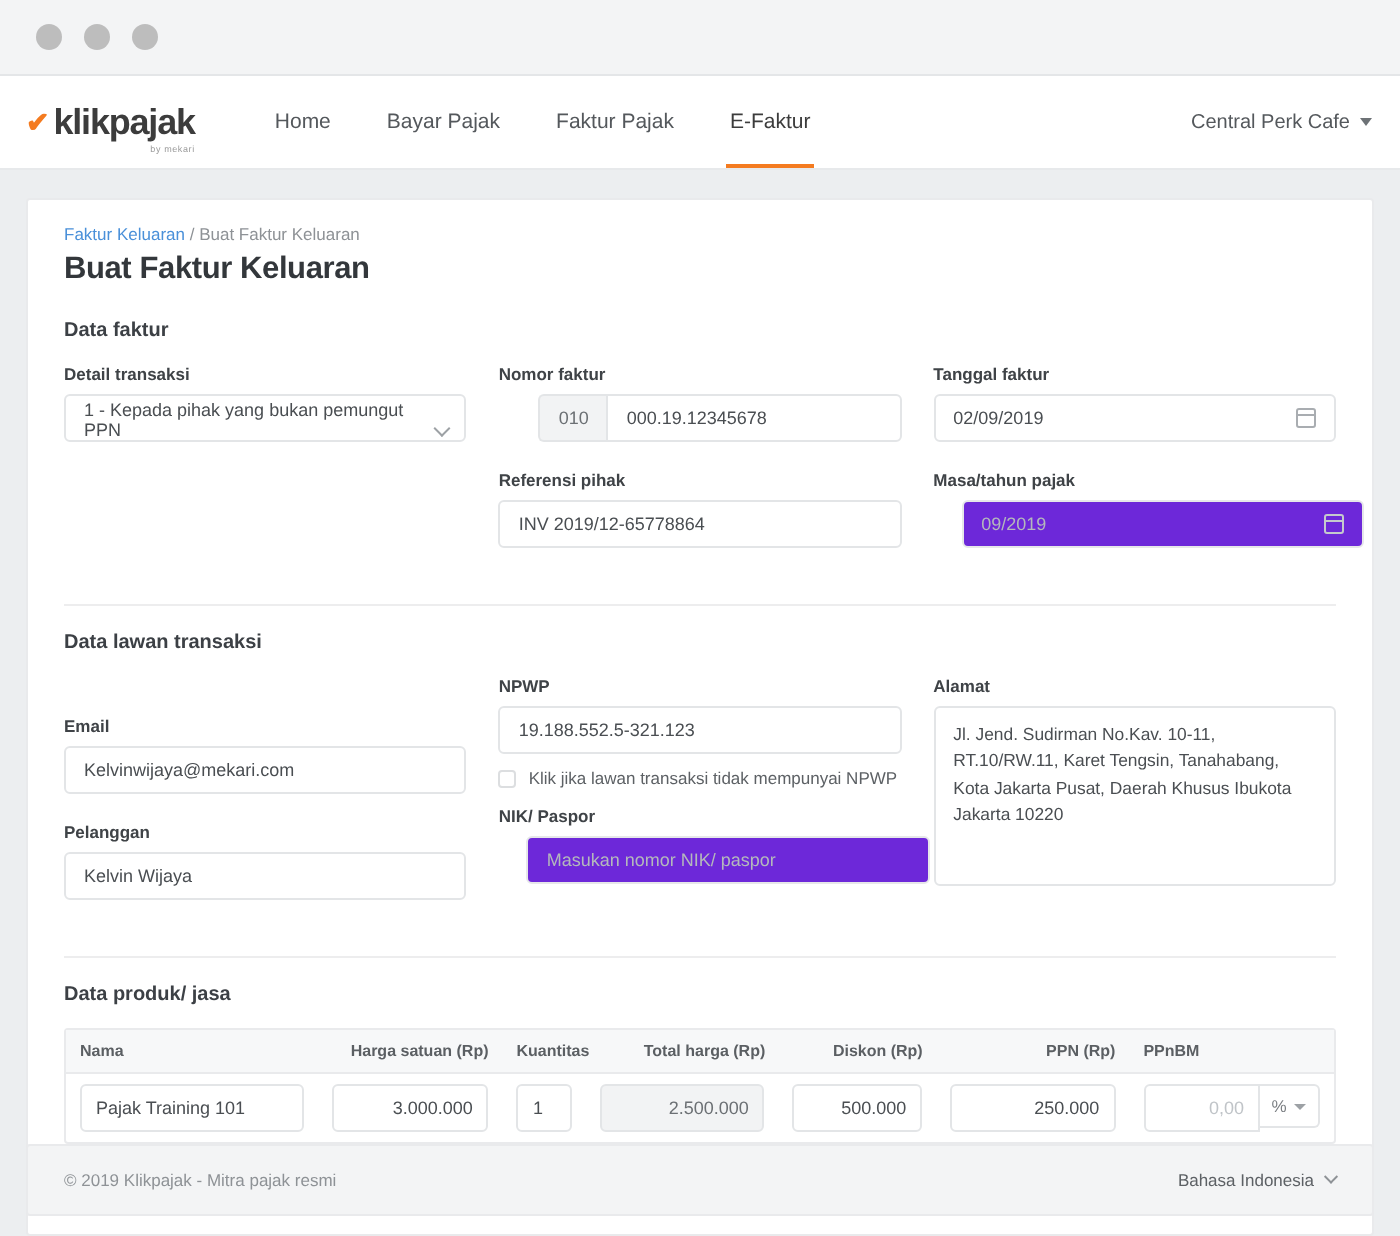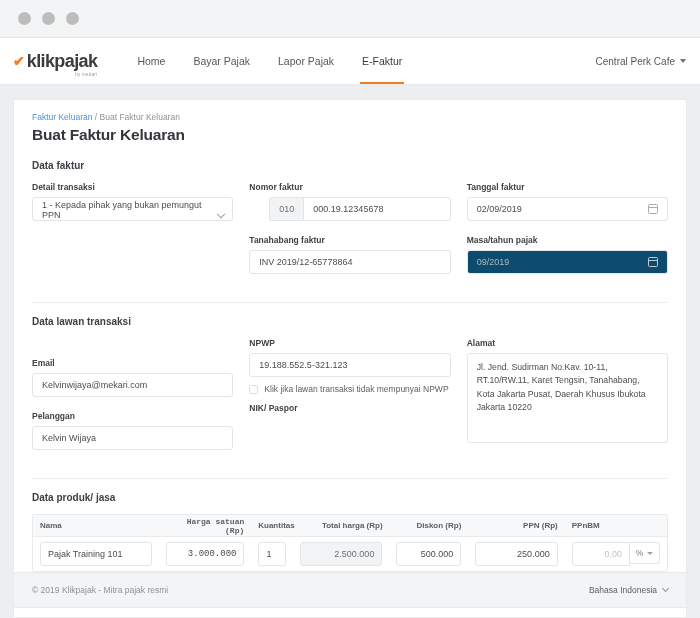--- a/index.html
+++ b/index.html
@@ -97,21 +97,21 @@
   .col-2 { width: 207px; }
   .col-3 { width: 207px; }
   .field { margin-bottom: 14px; }
   .label { font-size: 8.5px; color: #3f4347; font-weight: bold; margin-bottom: 5px; }
   .input {
     height: 24px; border: 1px solid #e3e5e7; border-radius: 3px;
     background: #fff; font-size: 9px; color: #4a4e52;
     display: flex; align-items: center; padding: 0 9px;
     width: 100%;
   }
-  .input.disabled { background: #0c4a6e; color: #b4b8bc; border-color: #e6e7e9; }
+  .input.disabled { background: #6d28d9; color: #b4b8bc; border-color: #e6e7e9; margin-left: 14px; }
   .input.with-icon { justify-content: space-between; }
   .select {
     height: 24px; border: 1px solid #e3e5e7; border-radius: 3px;
     background: #fff; font-size: 9px; color: #4a4e52;
     display: flex; align-items: flex-end; justify-content: space-between;
     padding: 0 8px 0 9px; cursor: pointer; width: 100%;
   }
   .chev {
     width: 6px; height: 6px; border-right: 1.1px solid #9da1a5;
     border-bottom: 1.1px solid #9da1a5;
@@ -157,21 +157,21 @@
   .td { padding: 0 7px; }
   .cell {
     height: 22px; border: 1px solid #e3e5e7; border-radius: 3px;
     background: #fff; font-size: 9px; color: #4a4e52;
     display: flex; align-items: center; padding: 11px 7px; width: 100%;
   }
   .cell.grey { background: #f2f3f4; color: #6c7074; }
   .cell.right { justify-content: flex-end; }
   .cell.placeholder { color: #c0c4c8; }
   .c-nama { width: 128px; }
-  .c-harga { width: 94px; font-family: Liberation Mono, monospace; }
+  .c-harga { width: 94px; }
   .c-kuant { width: 42px; }
   .c-total { width: 98px; }
   .c-disk { width: 80px; }
   .c-ppn { width: 98px; }
   .c-ppnbm { width: 104px; display: flex; }
   .ppnbm-wrap { display: flex; width: 100%; }
   .ppnbm-unit {
     height: 22px; min-width: 30px; border: 1px solid #e3e5e7;
     border-left: none; border-radius: 0 3px 3px 0; background: #fff;
     display: flex; align-items: center; justify-content: center;
@@ -217,21 +217,21 @@
 
   <div class="navbar">
     <div class="logo">
       <span class="logo-check">✔</span>
       <span class="logo-text">klikpajak</span>
       <span class="logo-sub">by mekari</span>
     </div>
     <div class="nav-links">
       <div class="nav-link">Home</div>
       <div class="nav-link">Bayar Pajak</div>
-      <div class="nav-link">Lapor Pajak</div>
+      <div class="nav-link">Faktur Pajak</div>
       <div class="nav-link active">E-Faktur</div>
     </div>
     <div class="account">
       <span>Central Perk Cafe</span>
       <span class="caret-down"></span>
     </div>
   </div>
 
   <div class="page">
     <div class="card">
@@ -257,21 +257,21 @@
 
         <div class="col col-2">
           <div class="field">
             <div class="label">Nomor faktur</div>
             <div class="prefixbox">
               <span class="prefix">010</span>
               <span class="input">000.19.12345678</span>
             </div>
           </div>
           <div class="field">
-            <div class="label">Tanahabang faktur</div>
+            <div class="label">Referensi pihak</div>
             <div class="input">INV 2019/12-65778864</div>
           </div>
         </div>
 
         <div class="col col-3">
           <div class="field">
             <div class="label">Tanggal faktur</div>
             <div class="input with-icon">
               <span>02/09/2019</span>
               <span class="cal"></span>
@@ -307,20 +307,21 @@
           <div class="field" style="margin-bottom:9px">
             <div class="label">NPWP</div>
             <div class="input">19.188.552.5-321.123</div>
             <div class="checkline">
               <span class="checkbox"></span>
               <span class="checklabel">Klik jika lawan transaksi tidak mempunyai NPWP</span>
             </div>
           </div>
           <div class="field">
             <div class="label">NIK/ Paspor</div>
+            <div class="input disabled">Masukan nomor NIK/ paspor</div>
           </div>
         </div>
 
         <div class="col col-3">
           <div class="field">
             <div class="label">Alamat</div>
             <div class="textarea">Jl. Jend. Sudirman No.Kav. 10-11, RT.10/RW.11, Karet Tengsin, Tanahabang, Kota Jakarta Pusat, Daerah Khusus Ibukota Jakarta 10220</div>
           </div>
         </div>
       </div>

